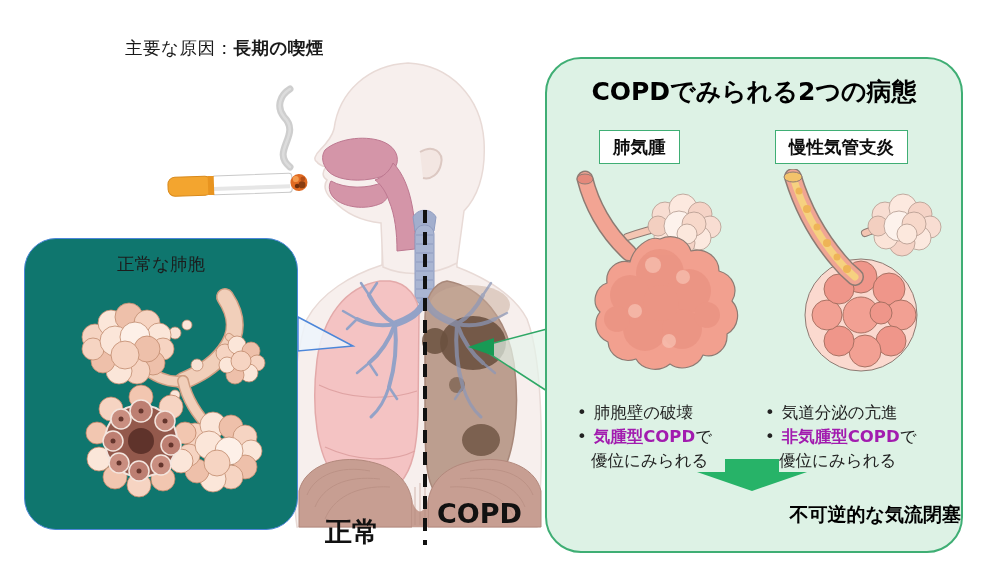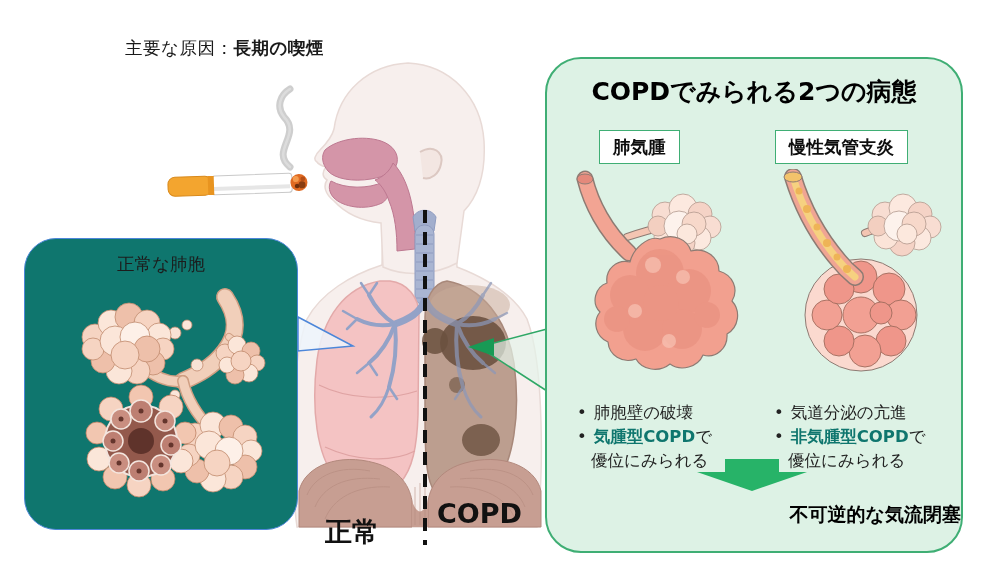--- a/index.html
+++ b/index.html
@@ -34,25 +34,25 @@
     position:absolute;top:71px;background:#ffffff;border:1.5px solid #3fae74;
     padding:4px 13px;font-size:17.5px;font-weight:bold;color:#0d0d0d;white-space:nowrap;
   }
   #chip-emphysema{left:52px;}
   #chip-bronchitis{left:228px;}
   #patho-svg{position:absolute;left:0;top:110px;}
   .bullets{
     position:absolute;top:306px;width:190px;font-size:16.5px;line-height:24px;color:#222;margin-top:36px;
   }
   #bullets-emphysema{left:30px;}
-  #bullets-bronchitis{left:227px;}
+  #bullets-bronchitis{left:218px;}
   .b-line{display:flex;}
   .dot::before{content:"\2022";margin-right:7px;}
   .indent{padding-left:14px;}
-  .b-line b{font-weight:bold;color:#0f766e;}
+  .b-line b{font-weight:bold;color:#a21caf;}
   #arrow-svg{position:absolute;left:145px;top:400px;}
   #conclusion{
     position:absolute;top:443px;left:0;width:100%;text-align:right;
     font-size:19px;font-weight:bold;color:#000;
   }
   
   #body-svg{left:285px;top:55px;z-index:1;}
   #cig-svg{left:150px;top:85px;z-index:2;}
   #callout-svg{left:0;top:0;z-index:2;pointer-events:none;}
   .floor-label{

